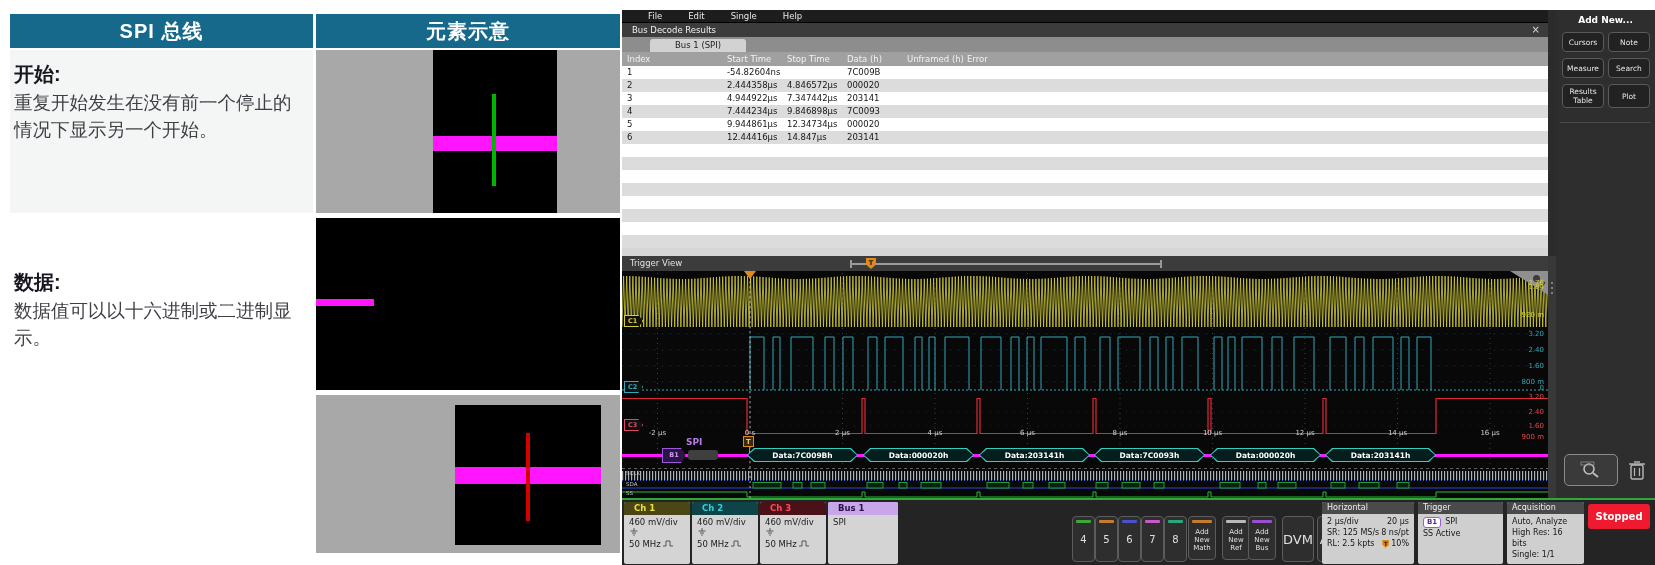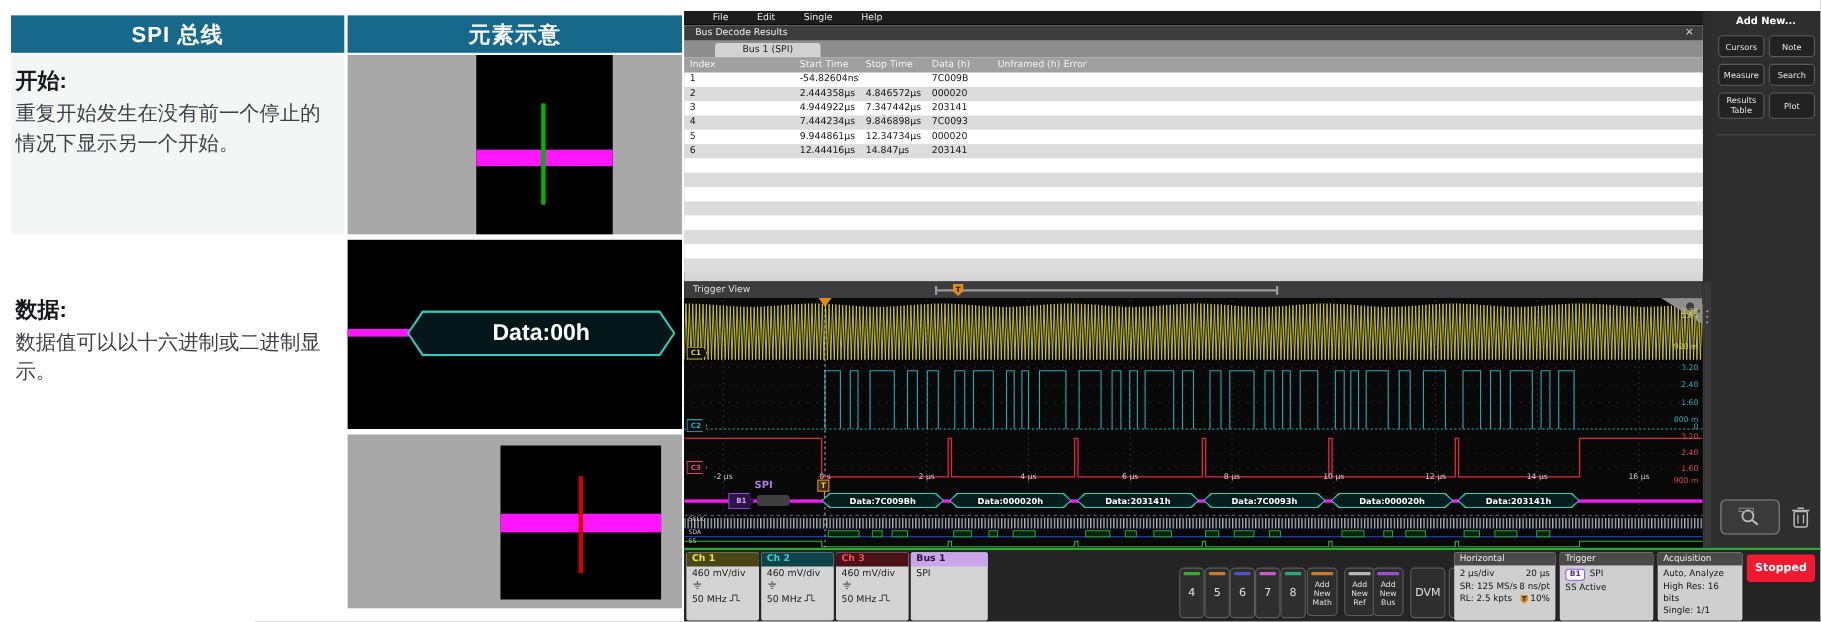--- a/index.html
+++ b/index.html
@@ -97,30 +97,30 @@
   .frame-in{position:absolute;inset:1px;background:#041d1d;color:#fff;font-size:7.5px;font-weight:bold;
             display:flex;align-items:center;justify-content:center;
             clip-path:polygon(7px 0,calc(100% - 7px) 0,100% 50%,calc(100% - 7px) 100%,7px 100%,0 50%);}
   .dlab{position:absolute;left:4px;color:#c8c8c8;font-size:5.5px;}
   #splitter{left:1548px;top:256px;width:8px;height:242px;background:#383838;}
   .sdot{position:absolute;left:3px;width:2px;height:2px;background:#9a9a9a;border-radius:50%;}
 
   
   #bottombar{left:622px;top:498px;width:1033px;height:67px;background:#242424;border-top:2px solid #2fa83a;}
   .chbadge{position:absolute;top:2px;width:66px;height:62px;background:#d4d4d4;border-radius:2px;overflow:hidden;}
-  .chbadge .hd{height:13px;font-size:8.5px;font-weight:bold;line-height:13px;padding-left:5px;}
+  .chbadge .hd{height:13px;font-size:8.5px;font-weight:bold;line-height:13px;padding-left:10px;}
   .chbadge .bd{padding:2px 0 0 5px;color:#1c1c1c;font-size:8.5px;line-height:11px;}
   .numbtn{position:absolute;top:16px;width:21px;height:44px;background:#2e2e2e;border:1px solid #5c5c5c;
           border-radius:4px;color:#e0e0e0;font-size:10px;display:flex;align-items:center;justify-content:center;}
   .numbtn .stripe,.addbtn .stripe{position:absolute;top:3px;left:3px;right:3px;height:3px;border-radius:1px;}
   .addbtn{position:absolute;top:16px;width:28px;height:44px;background:#2e2e2e;border:1px solid #5c5c5c;
           border-radius:4px;color:#e0e0e0;font-size:7px;line-height:1.15;display:flex;align-items:center;
           justify-content:center;text-align:center;padding-top:4px;box-sizing:border-box;}
   .toolbtn{position:absolute;top:16px;width:30px;height:44px;background:#2e2e2e;border:1px solid #5c5c5c;
-           border-radius:4px;color:#e0e0e0;font-size:10px;display:flex;align-items:center;justify-content:center;}
+           border-radius:4px;color:#e0e0e0;font-size:13px;display:flex;align-items:center;justify-content:center;}
   .panel{position:absolute;top:2px;height:62px;background:#cfcfcf;border-radius:2px;overflow:hidden;}
   .panel .phd{height:12px;background:#4a4a4a;color:#f0f0f0;font-size:8px;line-height:12px;padding-left:5px;}
   .panel .pbd{padding:2px 5px;color:#161616;font-size:8px;line-height:11px;}
   .hrow{display:flex;justify-content:space-between;}
   #stopped{position:absolute;top:4px;width:62px;height:25px;background:#ef1a30;color:#fff;font-weight:bold;
            font-size:10px;border-radius:3px;display:flex;align-items:center;justify-content:center;}
   .b1pill{display:inline-block;background:#fff;border:1px solid #9a5ad8;color:#5a2a9a;font-size:7px;
           font-weight:bold;border-radius:3px;padding:0 3px;margin-right:4px;line-height:9px;}
   .t-ico{display:inline-block;width:7px;height:8px;background:#e08a1e;color:#1a1a1a;font-size:6px;
          font-weight:bold;text-align:center;line-height:8px;margin-right:2px;
@@ -145,23 +145,20 @@
         <div class="vline" style="left:59px;top:44px;height:92px;background:#00b400;"></div>
       </div>
     </div>
 
     <div class="lt-cell lt-text" style="left:0;top:204px;width:303px;height:172px;background:#ffffff;padding-top:50px;">
       <span class="lt-title">数据:</span>
       <span>数据值可以以十六进制或二进制显示。</span>
     </div>
     <div class="lt-cell lt-black" style="left:306px;top:204px;width:304px;height:172px;">
       <div class="magband" style="left:0;top:81px;width:58px;height:7px;"></div>
-      <div class="hexwrap" style="left:54px;top:64px;width:244px;height:42px;">
-        <div class="hexin">Data:00h</div>
-      </div>
     </div>
 
     <div class="lt-cell lt-gray" style="left:306px;top:381px;width:304px;height:158px;">
       <div class="blackbox" style="left:139px;top:10px;width:146px;height:140px;">
         <div class="magband" style="left:0;top:62px;width:146px;height:17px;"></div>
         <div class="vline" style="left:71px;top:28px;height:88px;background:#d40000;"></div>
       </div>
     </div>
   </section>
 

